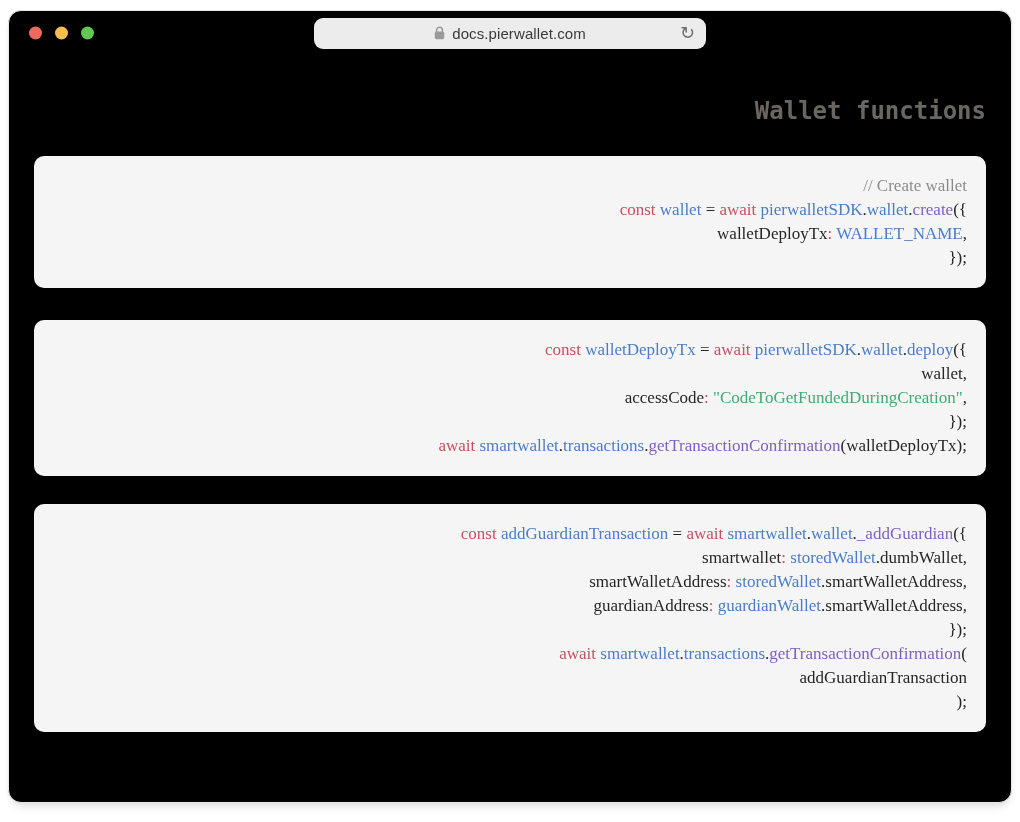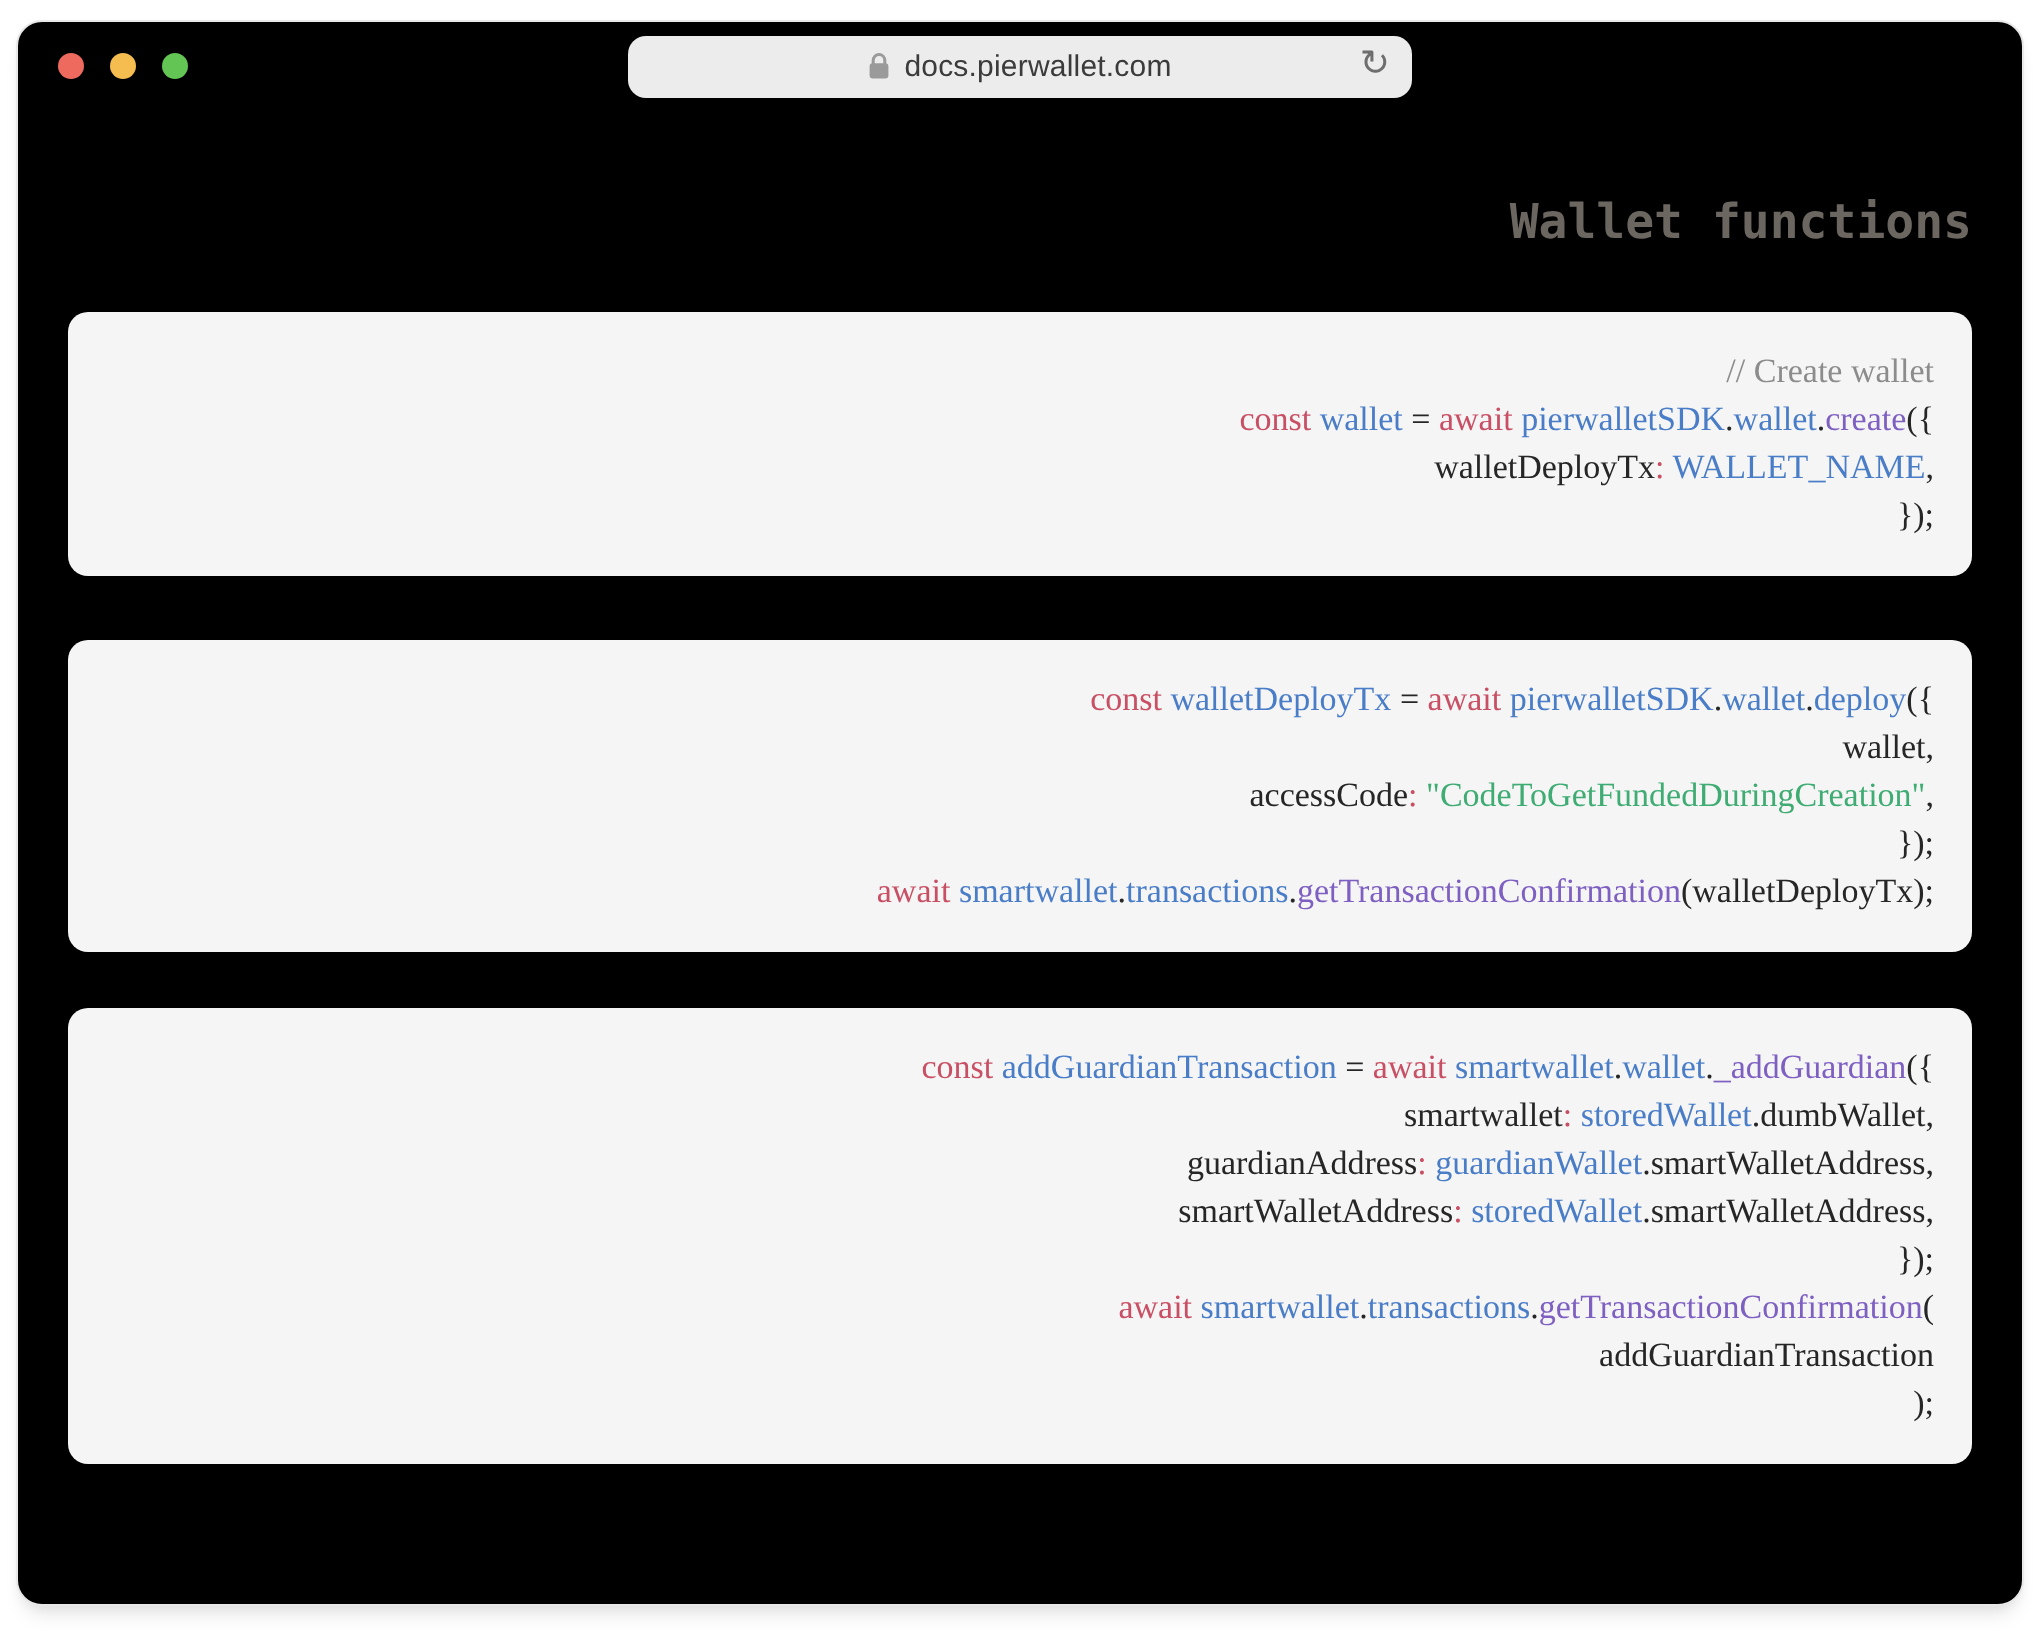--- a/index.html
+++ b/index.html
@@ -124,21 +124,21 @@
     <div class="code-block">
         <div class="code-line"><span class="tok-kw">const</span><span class="tok-pl"> </span><span class="tok-va">walletDeployTx</span><span class="tok-pl"> = </span><span class="tok-kw">await</span><span class="tok-pl"> </span><span class="tok-va">pierwalletSDK</span><span class="tok-pl">.</span><span class="tok-va">wallet</span><span class="tok-pl">.</span><span class="tok-va">deploy</span><span class="tok-pl">({</span></div>
         <div class="code-line"><span class="tok-pl">  wallet,</span></div>
         <div class="code-line"><span class="tok-pl">  accessCode</span><span class="tok-kw">:</span><span class="tok-pl"> </span><span class="tok-st">"CodeToGetFundedDuringCreation"</span><span class="tok-pl">,</span></div>
         <div class="code-line"><span class="tok-pl">});</span></div>
         <div class="code-line"><span class="tok-kw">await</span><span class="tok-pl"> </span><span class="tok-va">smartwallet</span><span class="tok-pl">.</span><span class="tok-va">transactions</span><span class="tok-pl">.</span><span class="tok-fn">getTransactionConfirmation</span><span class="tok-pl">(walletDeployTx);</span></div>
       </div>
     <div class="code-block last">
         <div class="code-line"><span class="tok-kw">const</span><span class="tok-pl"> </span><span class="tok-va">addGuardianTransaction</span><span class="tok-pl"> = </span><span class="tok-kw">await</span><span class="tok-pl"> </span><span class="tok-va">smartwallet</span><span class="tok-pl">.</span><span class="tok-va">wallet</span><span class="tok-pl">.</span><span class="tok-fn">_addGuardian</span><span class="tok-pl">({</span></div>
         <div class="code-line"><span class="tok-pl">  smartwallet</span><span class="tok-kw">:</span><span class="tok-pl"> </span><span class="tok-va">storedWallet</span><span class="tok-pl">.dumbWallet,</span></div>
+        <div class="code-line"><span class="tok-pl">  smartWalletAddress</span><span class="tok-kw">:</span><span class="tok-pl"> </span><span class="tok-va">storedWallet</span><span class="tok-pl">.smartWalletAddress,</span></div>
         <div class="code-line"><span class="tok-pl">  guardianAddress</span><span class="tok-kw">:</span><span class="tok-pl"> </span><span class="tok-va">guardianWallet</span><span class="tok-pl">.smartWalletAddress,</span></div>
-        <div class="code-line"><span class="tok-pl">  smartWalletAddress</span><span class="tok-kw">:</span><span class="tok-pl"> </span><span class="tok-va">storedWallet</span><span class="tok-pl">.smartWalletAddress,</span></div>
         <div class="code-line"><span class="tok-pl">});</span></div>
         <div class="code-line"><span class="tok-kw">await</span><span class="tok-pl"> </span><span class="tok-va">smartwallet</span><span class="tok-pl">.</span><span class="tok-va">transactions</span><span class="tok-pl">.</span><span class="tok-fn">getTransactionConfirmation</span><span class="tok-pl">(</span></div>
         <div class="code-line"><span class="tok-pl">  addGuardianTransaction</span></div>
         <div class="code-line"><span class="tok-pl">);</span></div>
       </div>
   </div>
 </div>
 
 </body></html>

